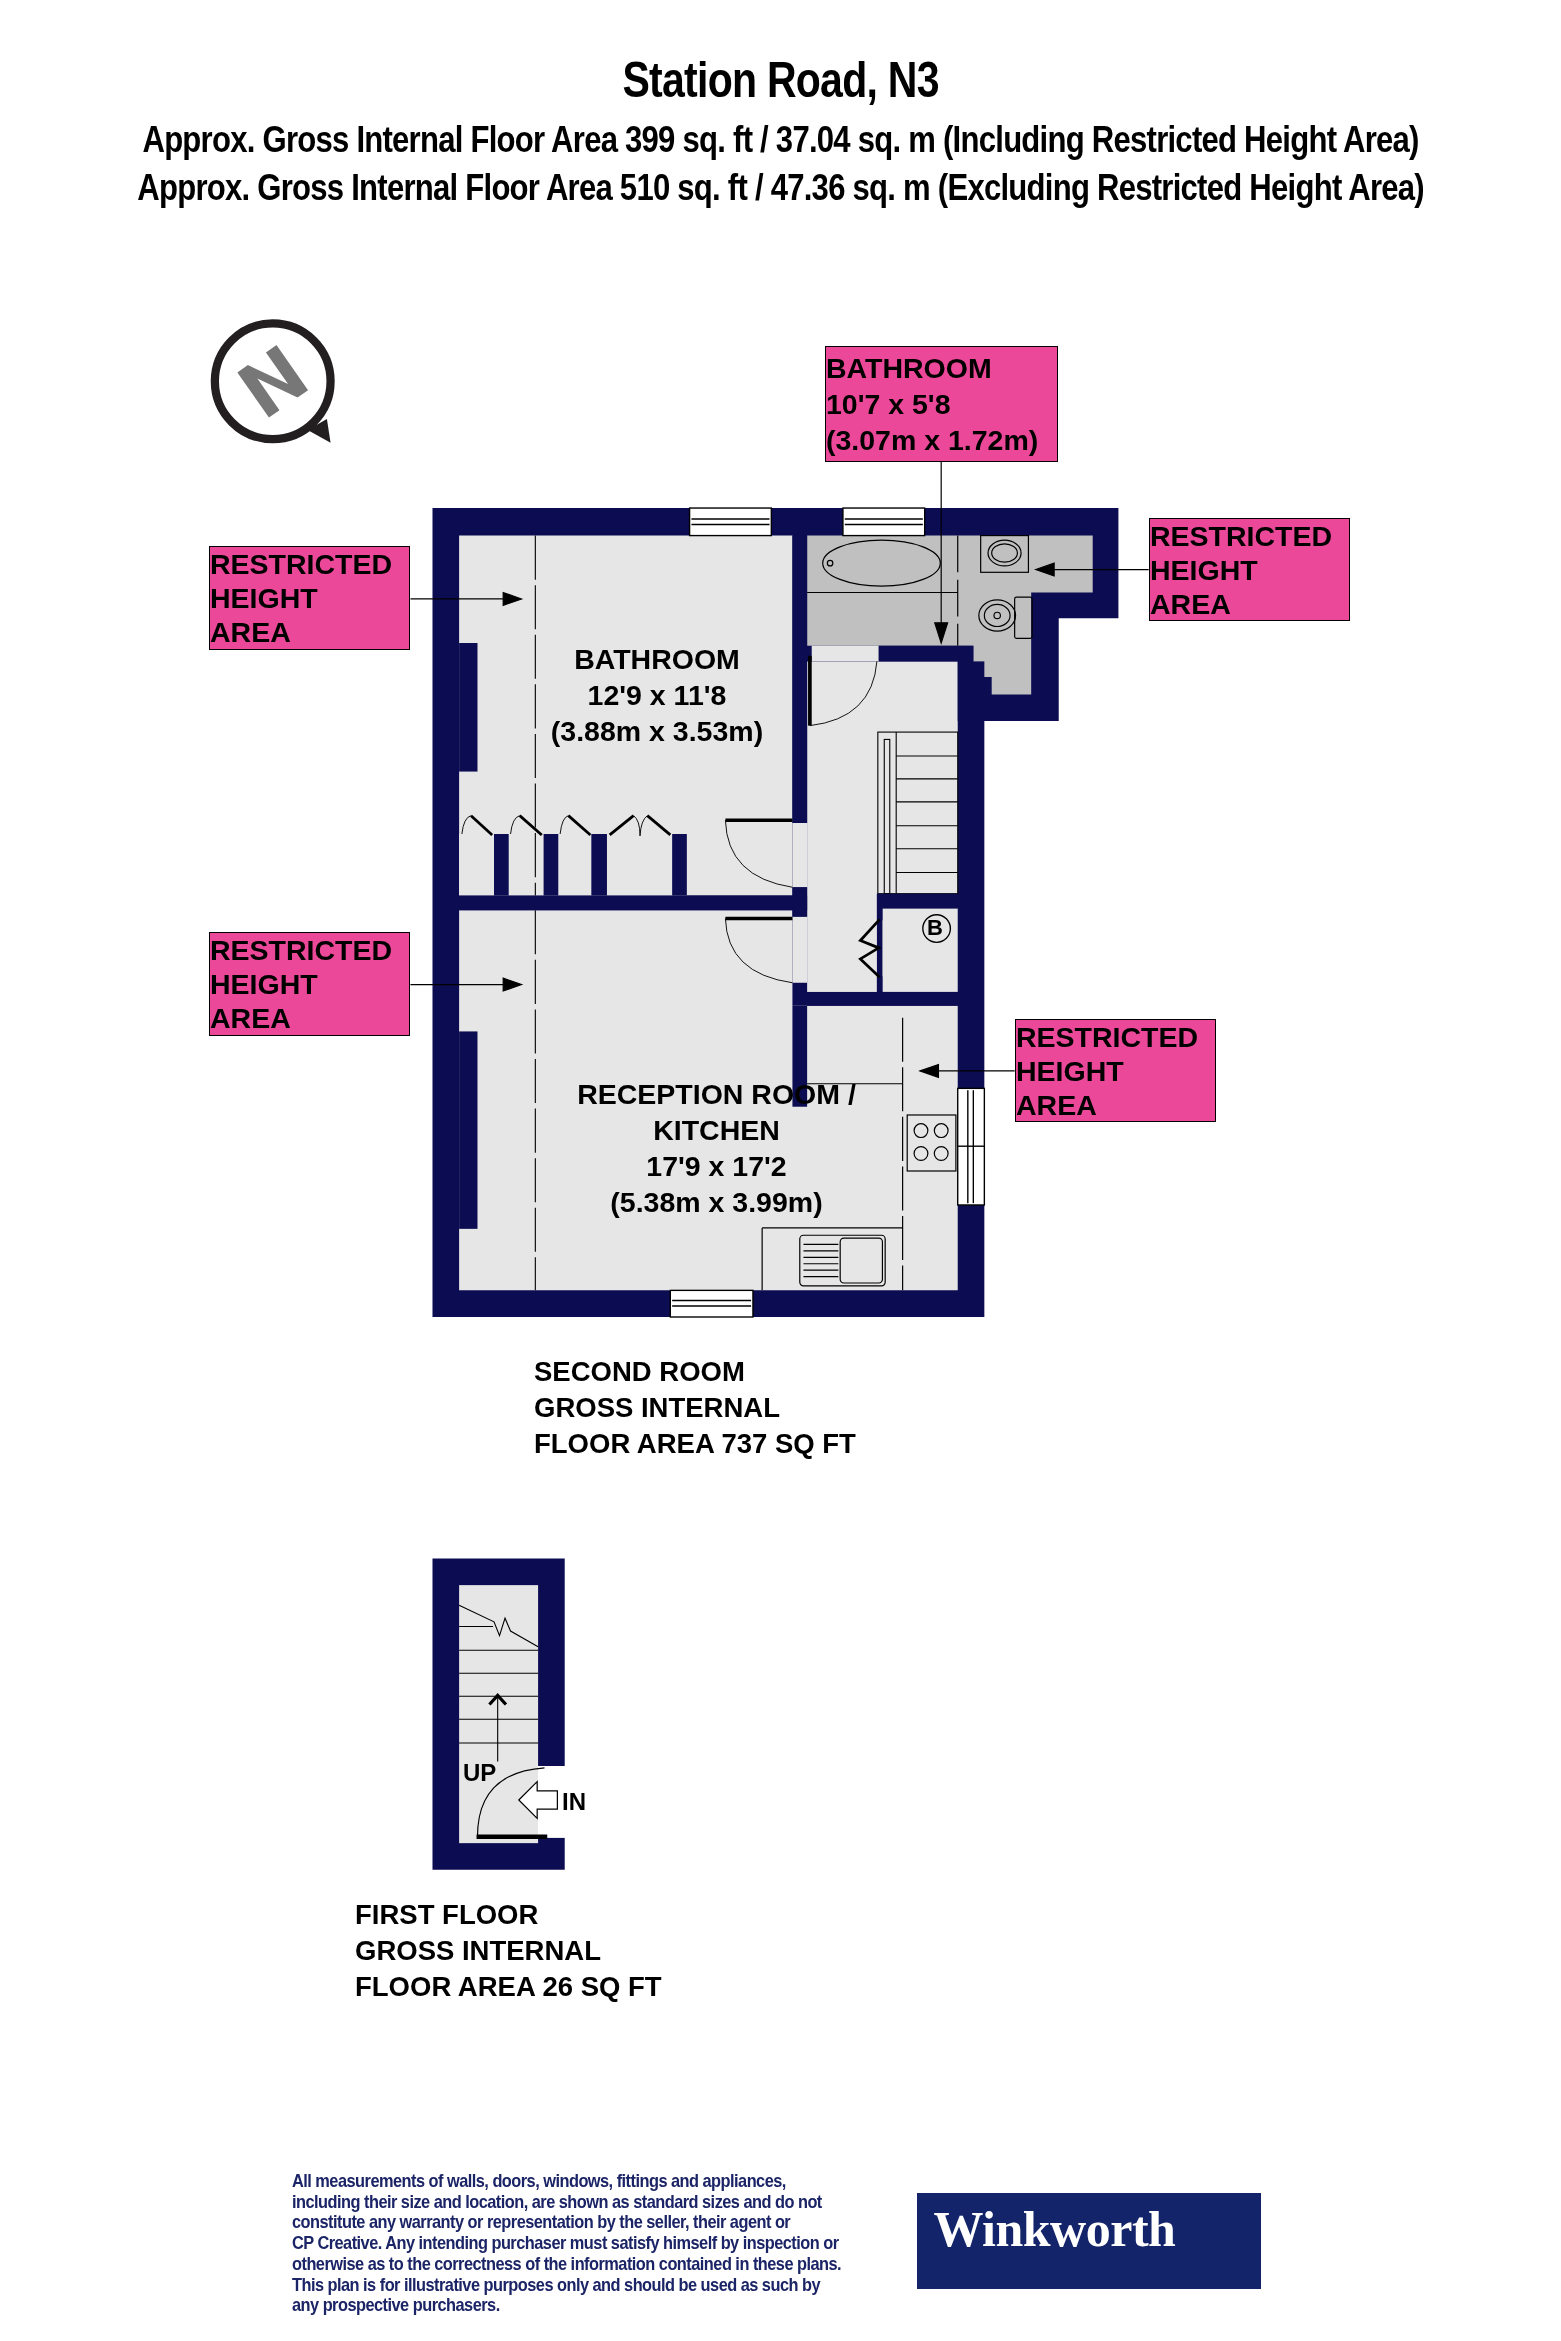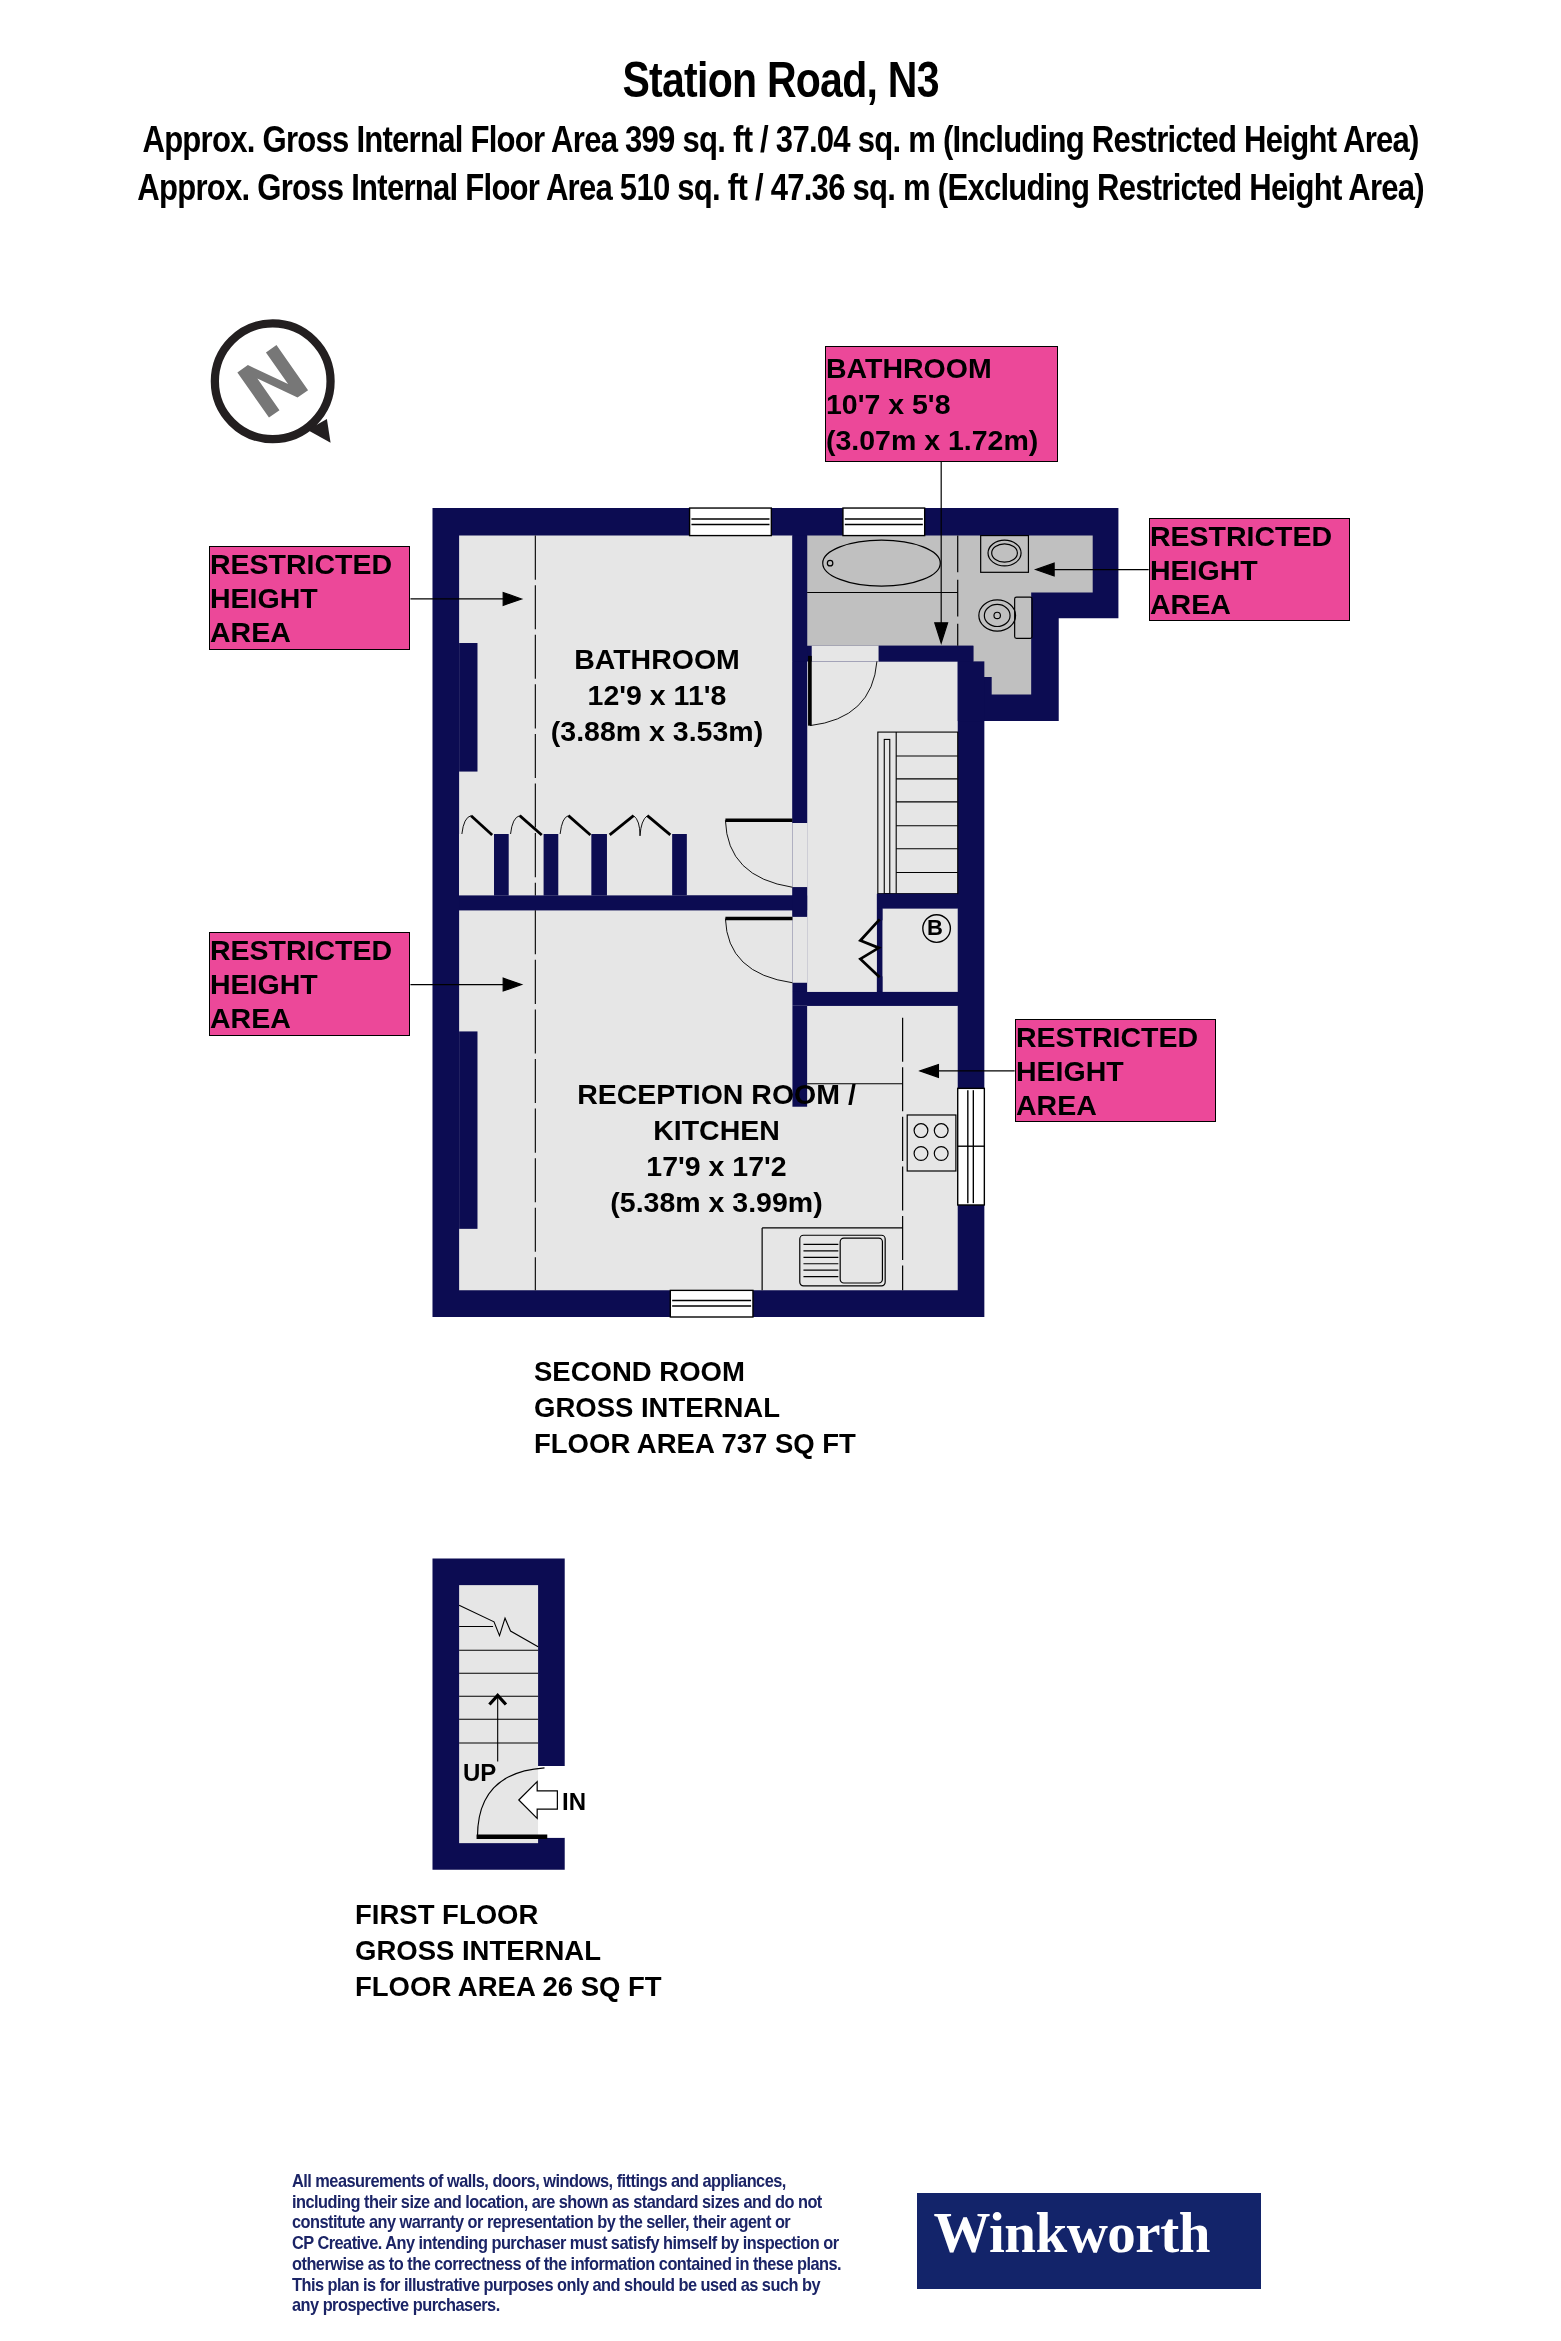--- a/index.html
+++ b/index.html
@@ -26,21 +26,21 @@
   .floor-text { position: absolute; font-weight: bold; font-size: 27.5px;
                 line-height: 36px; white-space: nowrap; }
   .small-text { position: absolute; font-weight: bold; font-size: 24px; }
   .disclaimer { position: absolute; left: 292px; top: 2171px; width: 661px;
                 color: #1b2466; font-weight: bold; font-size: 19px; line-height: 20.7px;
                 letter-spacing: -0.6px; transform: scaleX(0.86); transform-origin: 0 0; }
   .logo { position: absolute; left: 917px; top: 2193px; width: 344px; height: 96px;
           background: #13246a; }
   .logo span { position: absolute; left: 16.5px; top: 7.3px; color: #fff;
                font-family: "Liberation Serif", "DejaVu Serif", serif; font-weight: bold;
-               font-size: 57px; letter-spacing: -0.5px; }
+               font-size: 50px; letter-spacing: -0.5px; }
 </style>
 </head>
 <body>
 
 <div class="abs title">Station Road, N3</div>
 <div class="abs subtitle sub1">Approx. Gross Internal Floor Area 399 sq. ft / 37.04 sq. m (Including Restricted Height Area)</div>
 <div class="abs subtitle sub2">Approx. Gross Internal Floor Area 510 sq. ft / 47.36 sq. m (Excluding Restricted Height Area)</div>
 
 <svg class="plan" width="1561" height="2342" viewBox="0 0 1700 2550">
 

